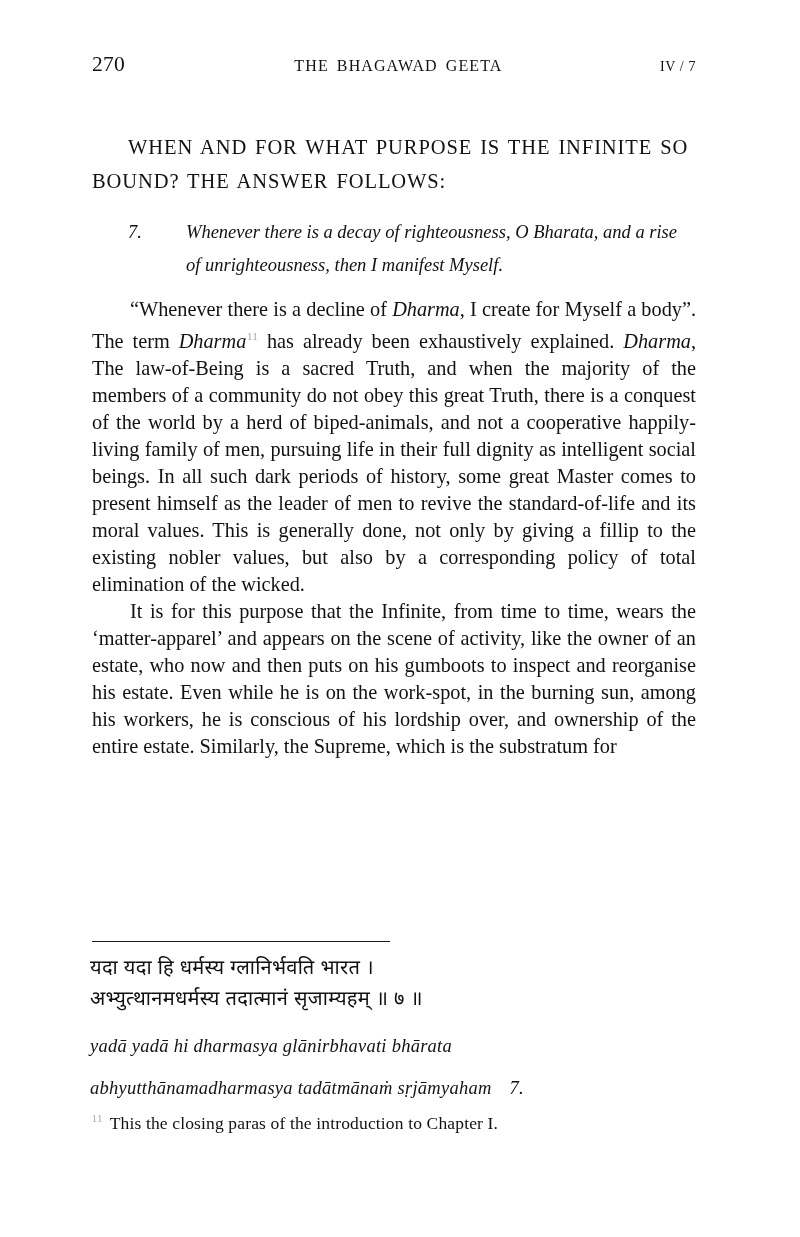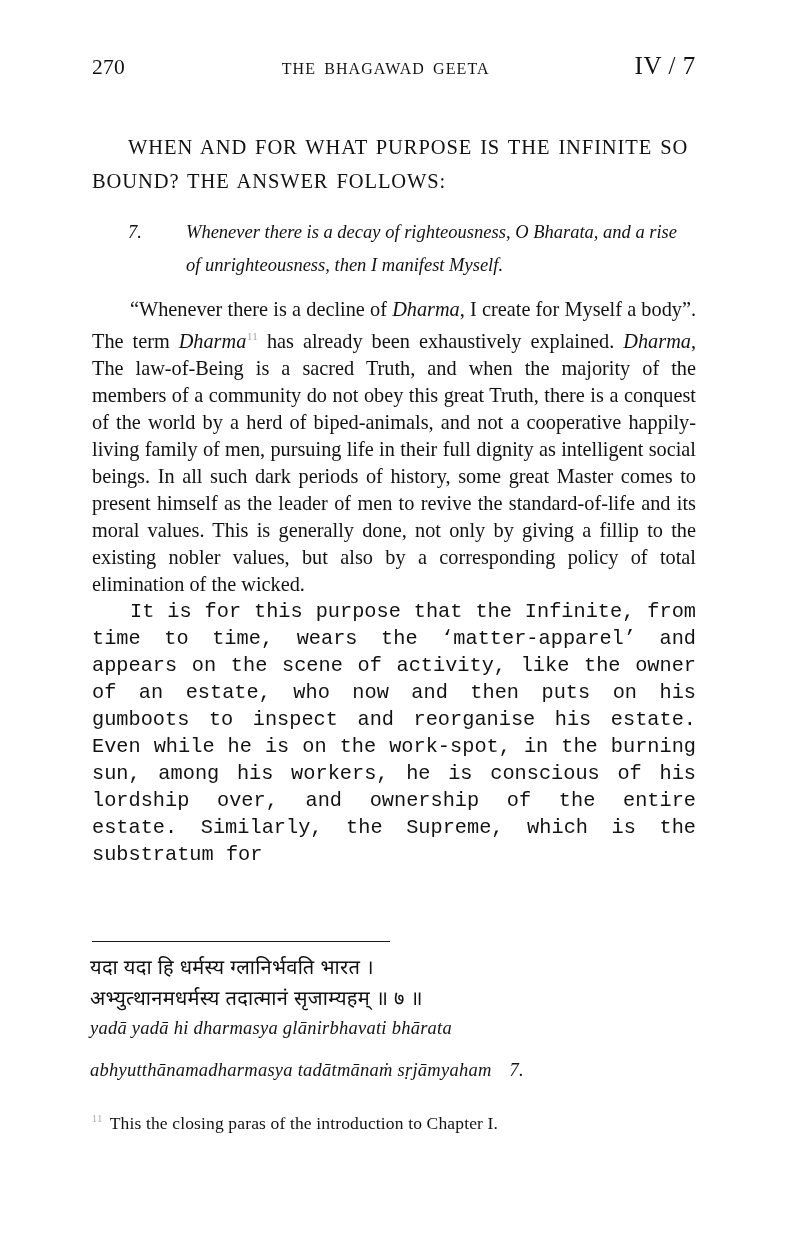--- a/index.html
+++ b/index.html
@@ -42,21 +42,21 @@
   }
   .rh-title {
     font-size: 16px;
     letter-spacing: 1.1px;
     word-spacing: 3px;
     white-space: nowrap;
     position: relative;
     left: 6px;
   }
   .rh-ref {
-    font-size: 25px;
+    font-size: 14px;
     letter-spacing: 0.6px;
   }
 
   
   .section-heading {
     position: absolute;
     left: 92px;
     top: 130px;
     width: 606px;
     font-size: 20.5px;
@@ -98,21 +98,20 @@
     margin: 0;
     font-size: 20.3px;
     line-height: 27px;
     text-align: justify;
     text-justify: inter-word;
     text-indent: 38px;
     hyphens: none;
   }
   p.para + p.para {
     margin-top: 0px;
-    font-family: Liberation Mono, monospace;
   }
   .it {
     font-style: italic;
   }
   sup.fn-marker {
     font-size: 10px;
     vertical-align: super;
     color: #9a9a9a;
     letter-spacing: 0.5px;
     padding-left: 1px;
@@ -142,21 +141,21 @@
     white-space: nowrap;
     color: #101010;
   }
   .translit {
     font-family: "Liberation Serif", "DejaVu Serif", serif;
     font-style: italic;
     font-size: 18.5px;
     line-height: 28px;
     letter-spacing: 0.25px;
     white-space: nowrap;
-    margin-top: 0;
+    margin-top: 18px;
     color: #131313;
   }
   .translit.second {
     margin-top: 14px;
   }
   .translit .verse-tail {
     padding-left: 18px;
     font-style: italic;
   }
 

